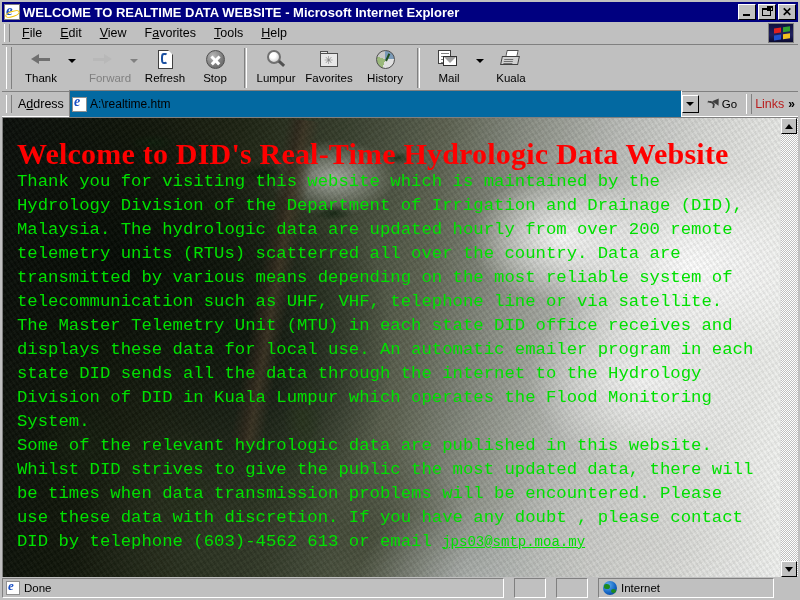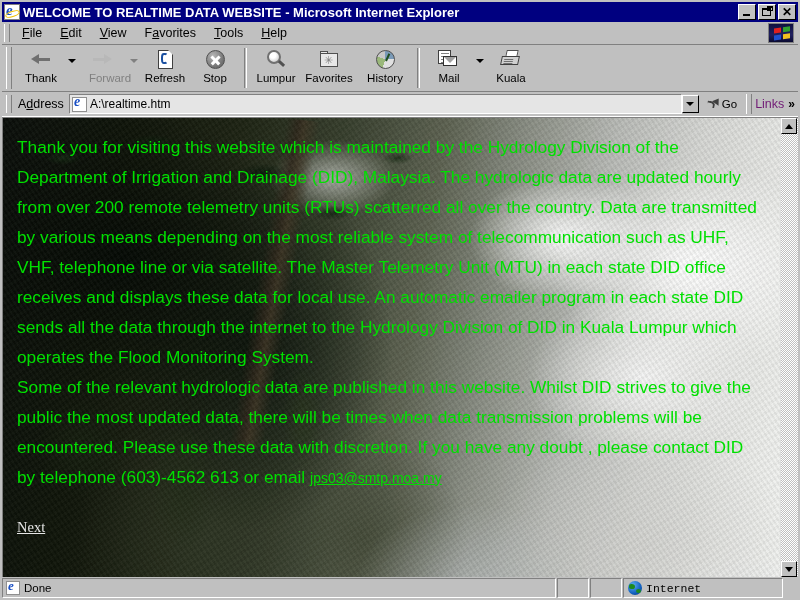--- a/index.html
+++ b/index.html
@@ -454,22 +454,22 @@
     padding-left: 2px;
   }
   .addr-label {
     font-size: 12.5px;
     color: #000;
     padding: 0 5px 0 3px;
     white-space: nowrap;
   }
   .addr-field {
     flex: 1 1 auto;
-    height: 20px;
-    background: #e5e5e5;
+    height: 29px;
+    background: #0369a1;
     border-top: 1px solid #808080;
     border-left: 1px solid #808080;
     border-right: 1px solid #ffffff;
     border-bottom: 1px solid #ffffff;
     display: flex;
     align-items: center;
     box-sizing: border-box;
     margin-right: 0px;
     overflow: hidden;
   }
@@ -547,21 +547,21 @@
     transform: rotate(35deg);
   }
   .go-lbl { font-size: 11.5px; color: #000; }
   .links-sep {
     width: 4px; height: 20px;
     margin: 0 3px;
     border-left: 1px solid #ffffff;
     border-right: 1px solid #808080;
     flex: 0 0 auto;
   }
-  .links-lbl { font-size: 12.5px; color: #701a75; }
+  .links-lbl { font-size: 12.5px; color: #b91c1c; }
   .chev { font-size: 12px; font-weight: bold; color: #000; margin-left: 4px; margin-right: 3px; }
 
   
   .content-wrap {
     flex: 1 1 auto;
     display: flex;
     border-top: 1px solid #808080;
     border-left: 1px solid #808080;
     background: #ffffff;
     overflow: hidden;
@@ -632,23 +632,23 @@
     font-family: "Liberation Serif", serif;
     font-size: 30px;
     font-weight: bold;
     color: #ff0000;
     letter-spacing: 0.2px;
     line-height: 1.05;
     white-space: nowrap;
   }
   p.body-text {
     margin: 0;
-    font-family: Liberation Sans, sans-serif;
+    font-family: Liberation Mono, monospace;
     font-size: 17.3px;
-    line-height: 30px;
+    line-height: 24px;
     color: #00e000;
     font-weight: normal;
   }
   .para1 { margin-top: 66px; }
   .para2 { margin-top: 22px; }
   a.mail-link {
     color: #00e000;
     text-decoration: underline;
     font-size: 14px;
   }
@@ -700,36 +700,36 @@
   }
 
   
   .statusbar {
     height: 20px;
     background: #c0c0c0;
     display: flex;
     align-items: stretch;
     flex: 0 0 auto;
     padding: 1px 0 0 0;
-    gap: 1px;
+    gap: 10px;
   }
   .sb-pane {
     border-top: 1px solid #808080;
     border-left: 1px solid #808080;
     border-right: 1px solid #ffffff;
     border-bottom: 1px solid #ffffff;
     display: flex;
     align-items: center;
     box-sizing: border-box;
     background: #c0c0c0;
     overflow: hidden;
   }
   .sb-main { flex: 1 1 auto; }
   .sb-small { width: 32px; flex: 0 0 auto; }
-  .sb-zone { width: 160px; flex: 0 0 auto; font-family: Liberation Mono, monospace; }
+  .sb-zone { width: 176px; flex: 0 0 auto; }
   .sb-text { font-size: 11.5px; color: #000; white-space: nowrap; }
   .sb-ie-ico {
     width: 14px; height: 14px;
     margin: 0 4px 0 3px;
     background: #ffffff;
     border: 1px solid #909090;
     position: relative;
     box-sizing: border-box;
     flex: 0 0 auto;
   }
@@ -931,20 +931,21 @@
 
   <div class="content-wrap">
     <div class="page">
       <div class="bg"></div>
       <div class="bg-trees"></div>
       <div class="bg-trunk"></div>
 
       <div class="bg-noise"></div>
 
       <div class="page-inner">
+        <h1 class="page-title">Welcome to DID's Real-Time Hydrologic Data Website</h1>
 
         <p class="body-text para1">Thank you for visiting this website which is maintained by the Hydrology Division of the Department of Irrigation and Drainage (DID), Malaysia.  The hydrologic data are updated hourly from over 200 remote telemetry units (RTUs) scatterred all over the country. Data are transmitted by various means depending on the most reliable system of telecommunication such as UHF, VHF, telephone line or via satellite.  The Master Telemetry Unit (MTU) in each state DID office receives and displays these data for local use. An automatic emailer program in each state DID sends all the data through the internet to the Hydrology Division of DID in Kuala Lumpur which operates the Flood Monitoring System.</p>
 
         <p class="body-text para2"><span>Some of the relevant hydrologic data are published in this website.  Whilst DID strives to give the public the most updated data, there will be times when data transmission problems will be encountered. Please use these data with discretion. If you have any doubt , please contact DID by telephone (603)-4562 613 or email </span><a class="mail-link" href="#">jps03@smtp.moa.my</a></p>
 
         <a class="next-link" href="#">Next</a>
       </div>
     </div>
 
     <div class="vscroll">

